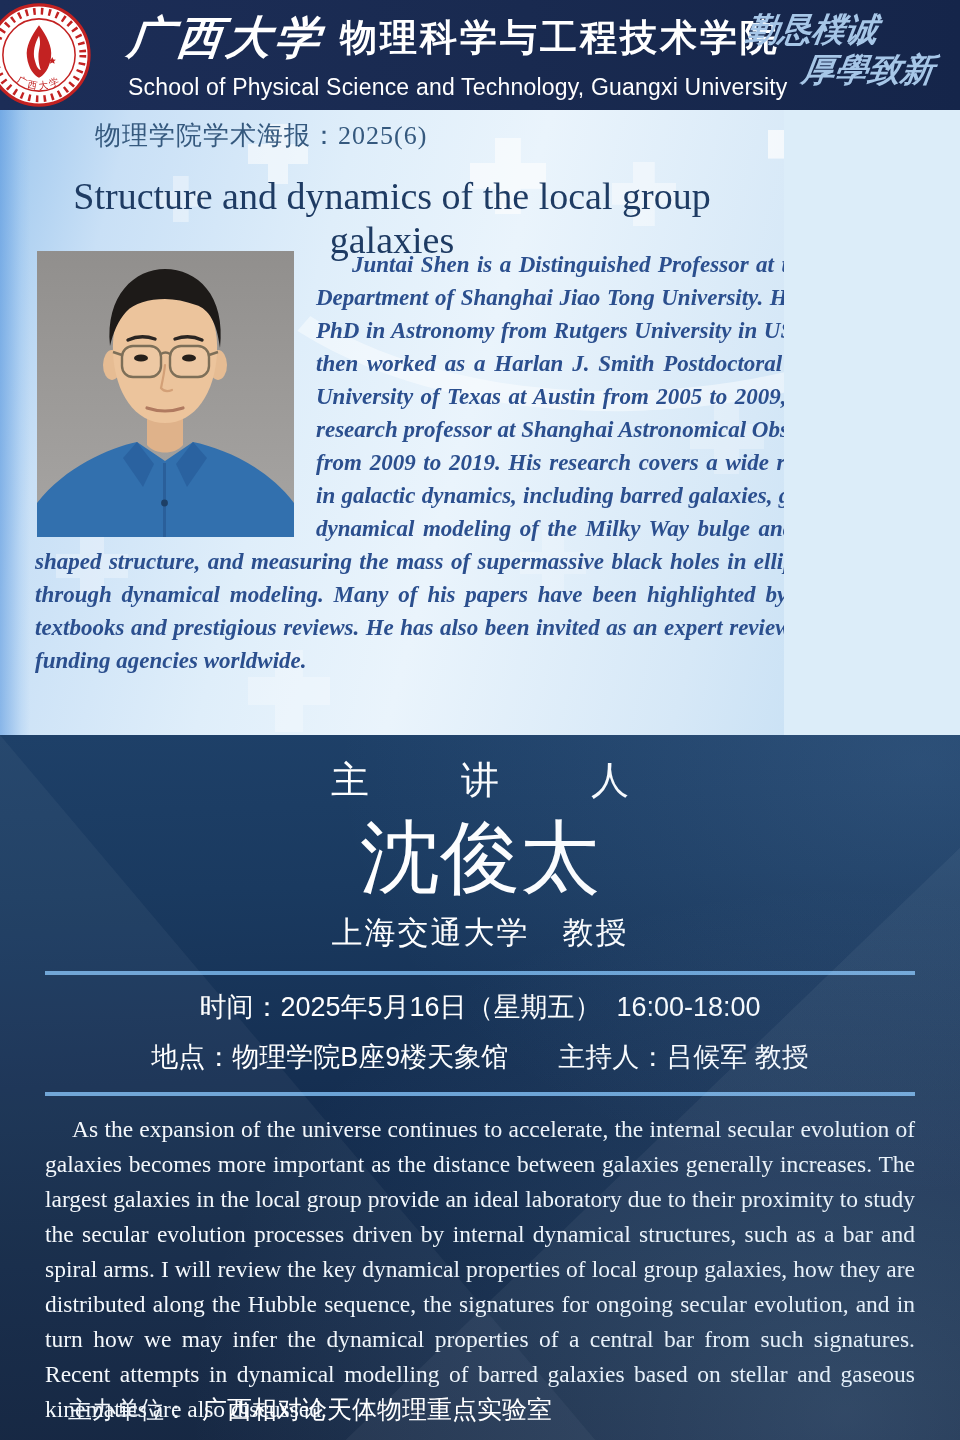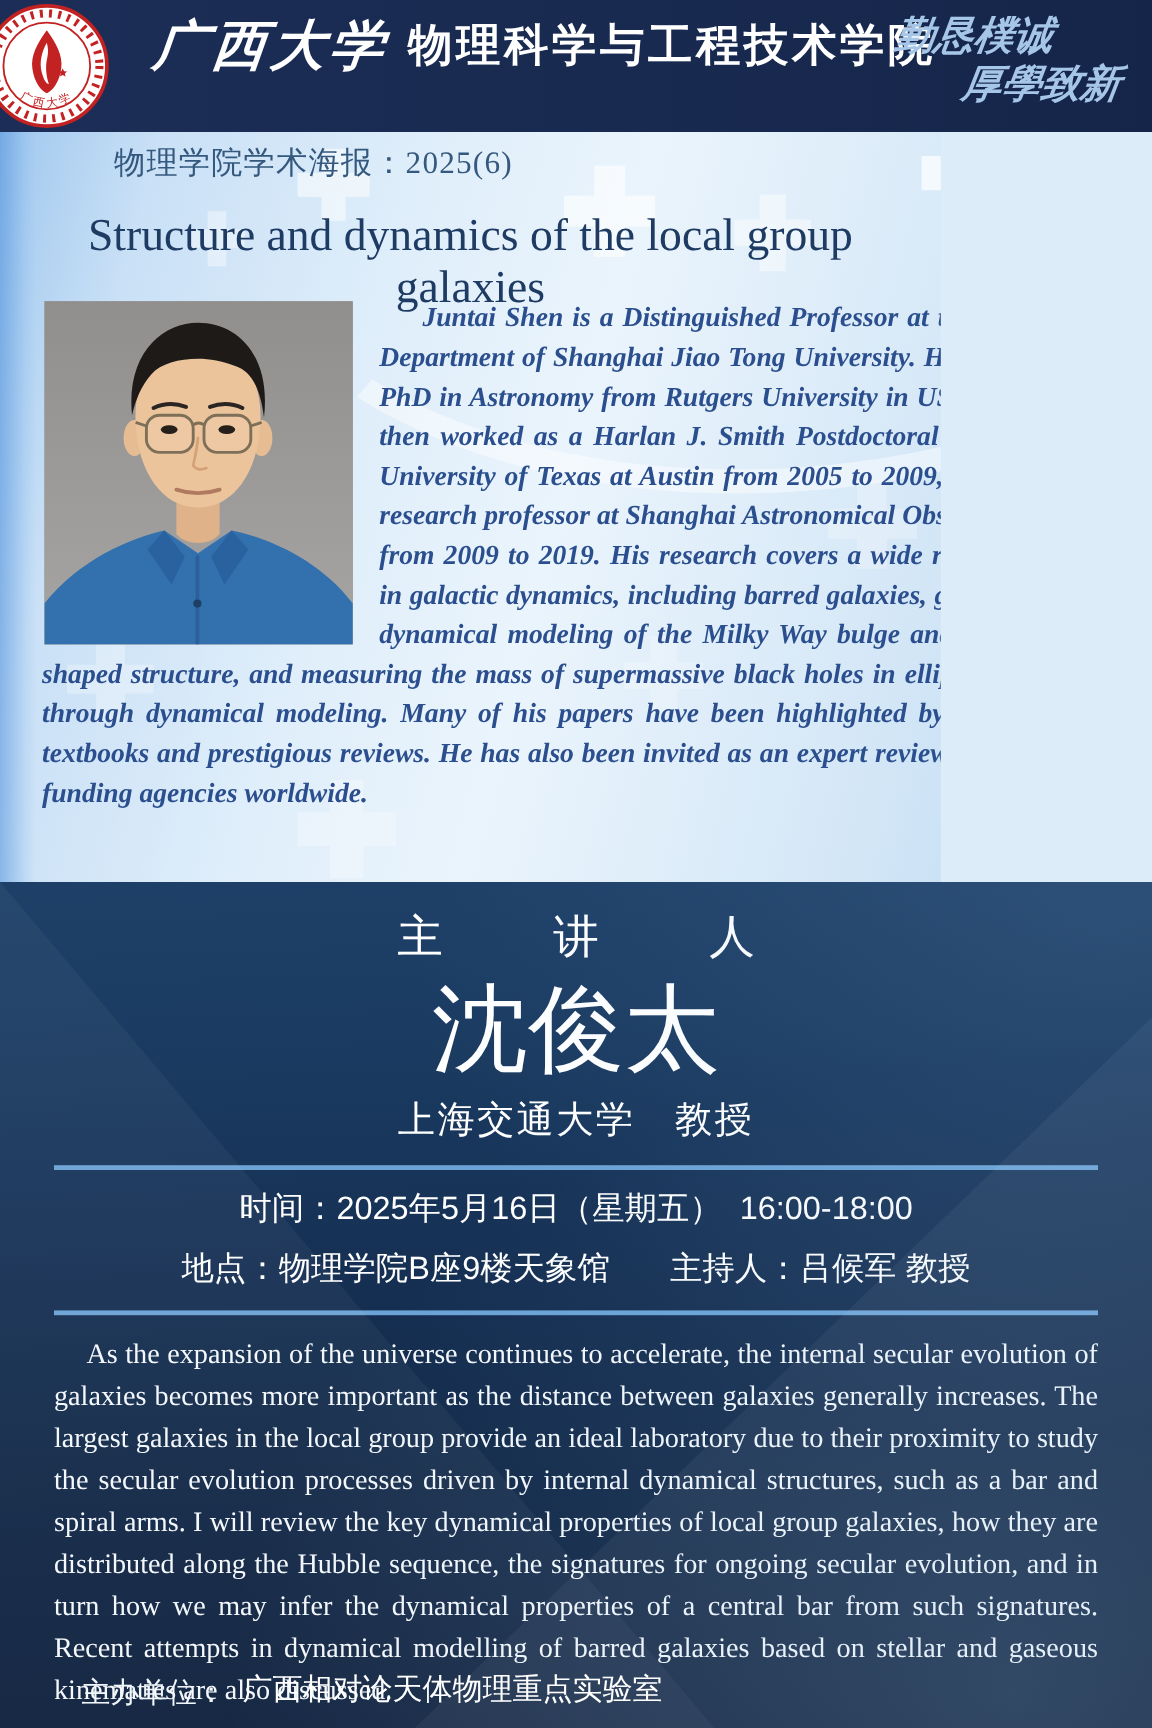--- a/index.html
+++ b/index.html
@@ -56,21 +56,21 @@
   .spk-name{margin-top:6px;text-align:center;font-family:"Liberation Sans",sans-serif;
             font-weight:400;font-size:80px;line-height:92px;}
   .spk-affil{margin-top:8px;text-align:center;font-size:31px;letter-spacing:2px;}
   .sep{width:870px;height:4px;margin:17px auto 0;background:#6ba3d6;border:none;}
   .detail-line{margin-top:14px;text-align:center;font-family:"Liberation Sans",sans-serif;
                font-size:27px;white-space:pre-wrap;}
   .detail-line .gap{display:inline-block;width:50px;}
   .abstract{width:870px;margin:16px auto 0;font-size:23.5px;line-height:35px;color:#f4f8fc;
             text-align:justify;text-indent:27px;white-space:pre-wrap;}
   .footer{position:absolute;left:68px;bottom:12px;display:flex;align-items:center;
-          font-family:Liberation Mono, monospace;}
+          font-family:Liberation Sans, sans-serif;}
   .org-label{font-size:24px;margin-right:14px;color:#f0f5fa;}
   .orgs{font-size:25px;line-height:37px;color:#fff;}
 </style>
 </head>
 <body>
 
 <div class="poster">
 
   <header class="header">
     <div class="logo">
@@ -82,20 +82,21 @@
         <path d="M55 35 C50.5 43 48.5 52 50.5 60 C52.5 67.5 54.5 70.5 56.8 70.5 C54.5 64 53.5 55.5 55.5 47.5 C56.6 42.8 56 38.5 55 35 Z" fill="#ffffff"></path>
         <path d="M67 58 l2.2 4.4 4.6.4 -3.4 3 1 4.6 -4.4-2.4 -4.4 2.4 1-4.6 -3.4-3 4.6-.4 Z" fill="#c32222" transform="scale(.55) translate(58 46)"></path>
         <path id="arcb" d="M 22 72 A 39 39 0 0 0 88 72" fill="none"></path>
         <text font-size="10" fill="#c32222" font-family="serif"><textPath href="#arcb" startOffset="18%">广 西 大 学</textPath></text>
       </svg>
     </div>
     <div class="header-text">
       <div>
         <span class="uni-script">广西大学</span><span class="school-zh">物理科学与工程技术学院</span>
       </div>
+      <div class="school-en">School of Physical Science and Technology, Guangxi University</div>
     </div>
     <div class="motto">
       <div class="m1">勤恳樸诚</div>
       <div class="m2">厚學致新</div>
     </div>
   </header>
 
   <section class="light">
     <div class="left-band"></div>
     <div class="wave wave-a"></div>

